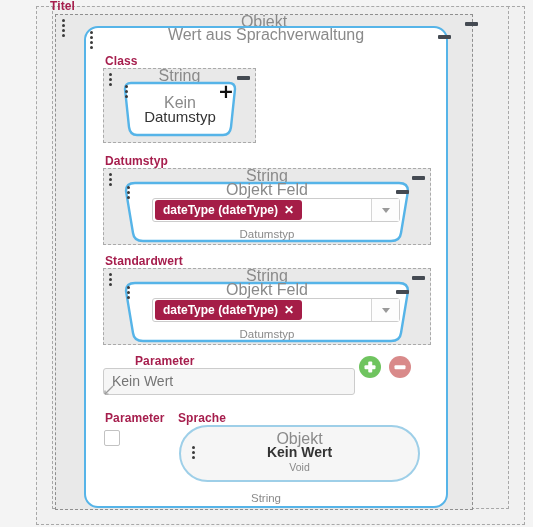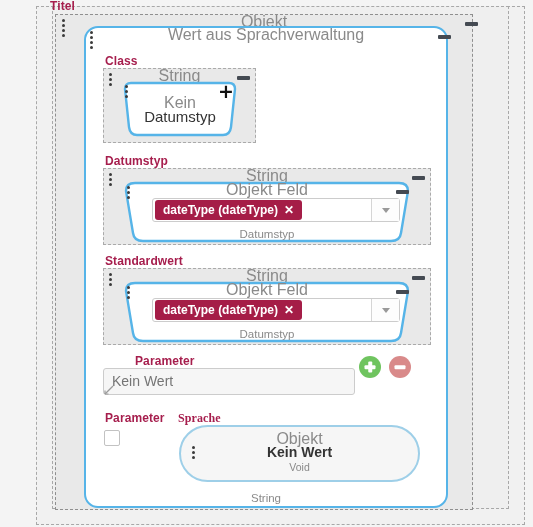--- a/index.html
+++ b/index.html
@@ -221,21 +221,21 @@
   .circ .v{position:absolute;left:50%;top:50%;transform:translate(-50%,-50%);
            width:3.5px;height:11px;background:#fff;border-radius:1px;}
 
   
   #stat-label{position:absolute;left:103px;top:412px;}
   #stat-check{
     position:absolute;left:104px;top:430px;width:16px;height:16px;
     border:1px solid #c2c2c2;border-radius:2px;background:#fff;
     box-sizing:border-box;cursor:pointer;
   }
-  #spr-label{position:absolute;left:176px;top:412px;font-family:Liberation Serif, serif;}
+  #spr-label{position:absolute;left:176px;top:412px;}
   #spr-box{
     position:absolute;left:179px;top:425px;width:241px;height:57px;
     border:2px solid #9ecfe8;border-radius:29px;background:#f6f6f6;
     box-sizing:border-box;
   }
   #spr-handle{left:192px;top:446px;}
   #spr-type{position:absolute;left:179px;top:432px;width:241px;}
   #spr-name{position:absolute;left:179px;top:444px;width:241px;
     text-align:center;color:#333;font-size:14px;font-weight:bold;line-height:17px;}
   #spr-void{position:absolute;left:179px;top:461px;width:241px;

